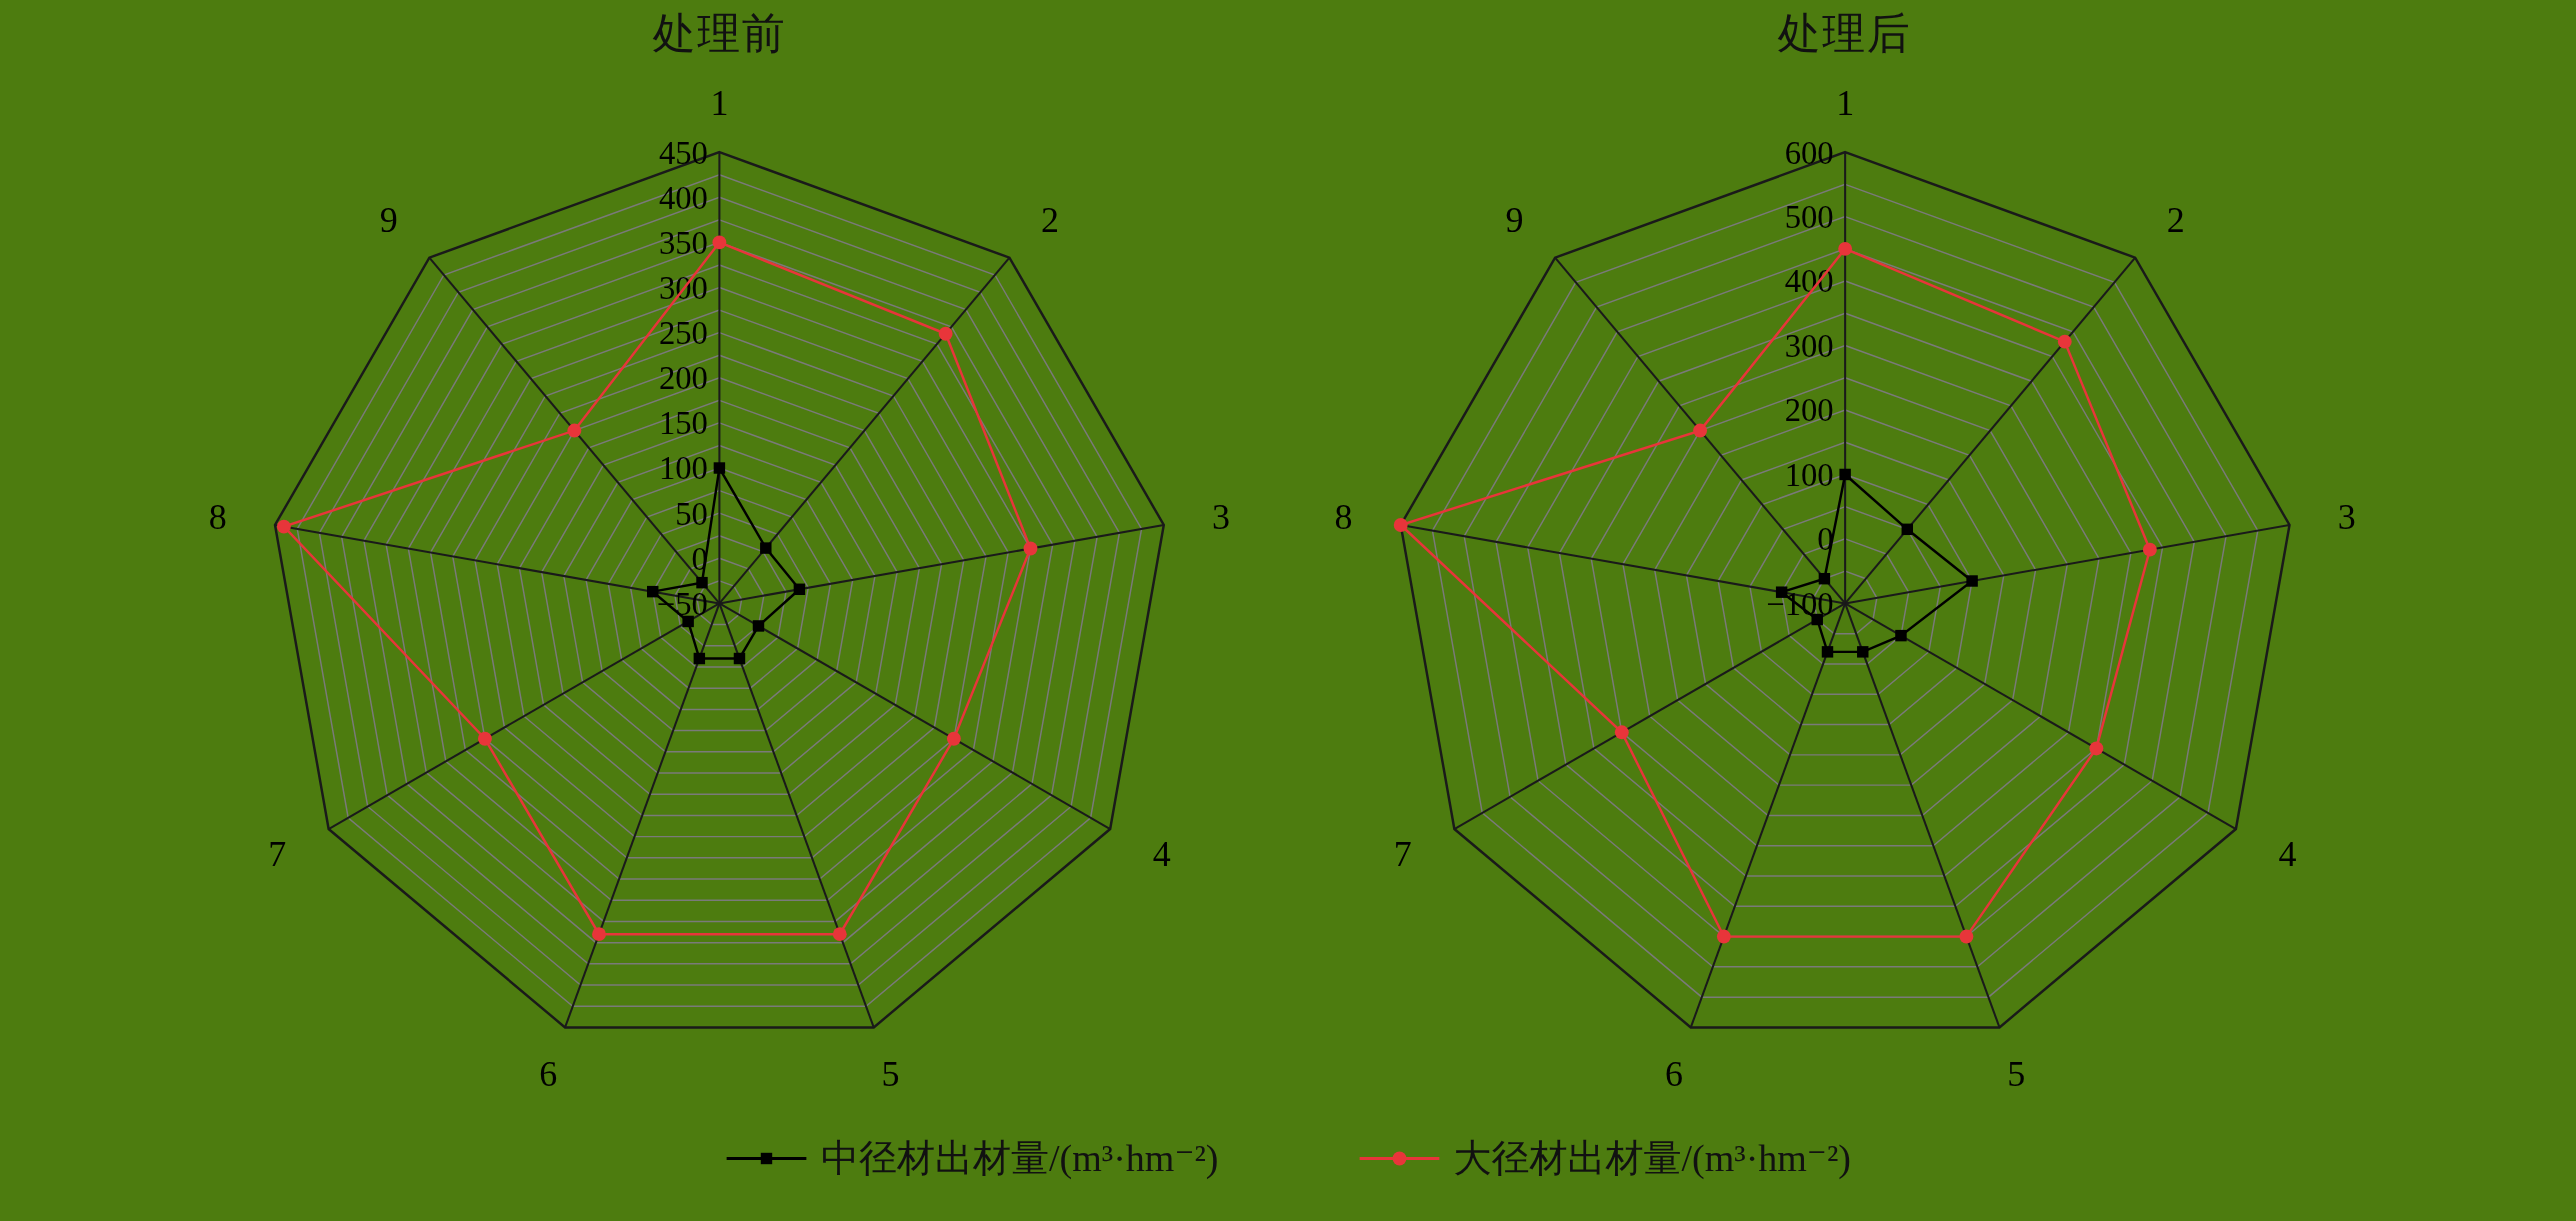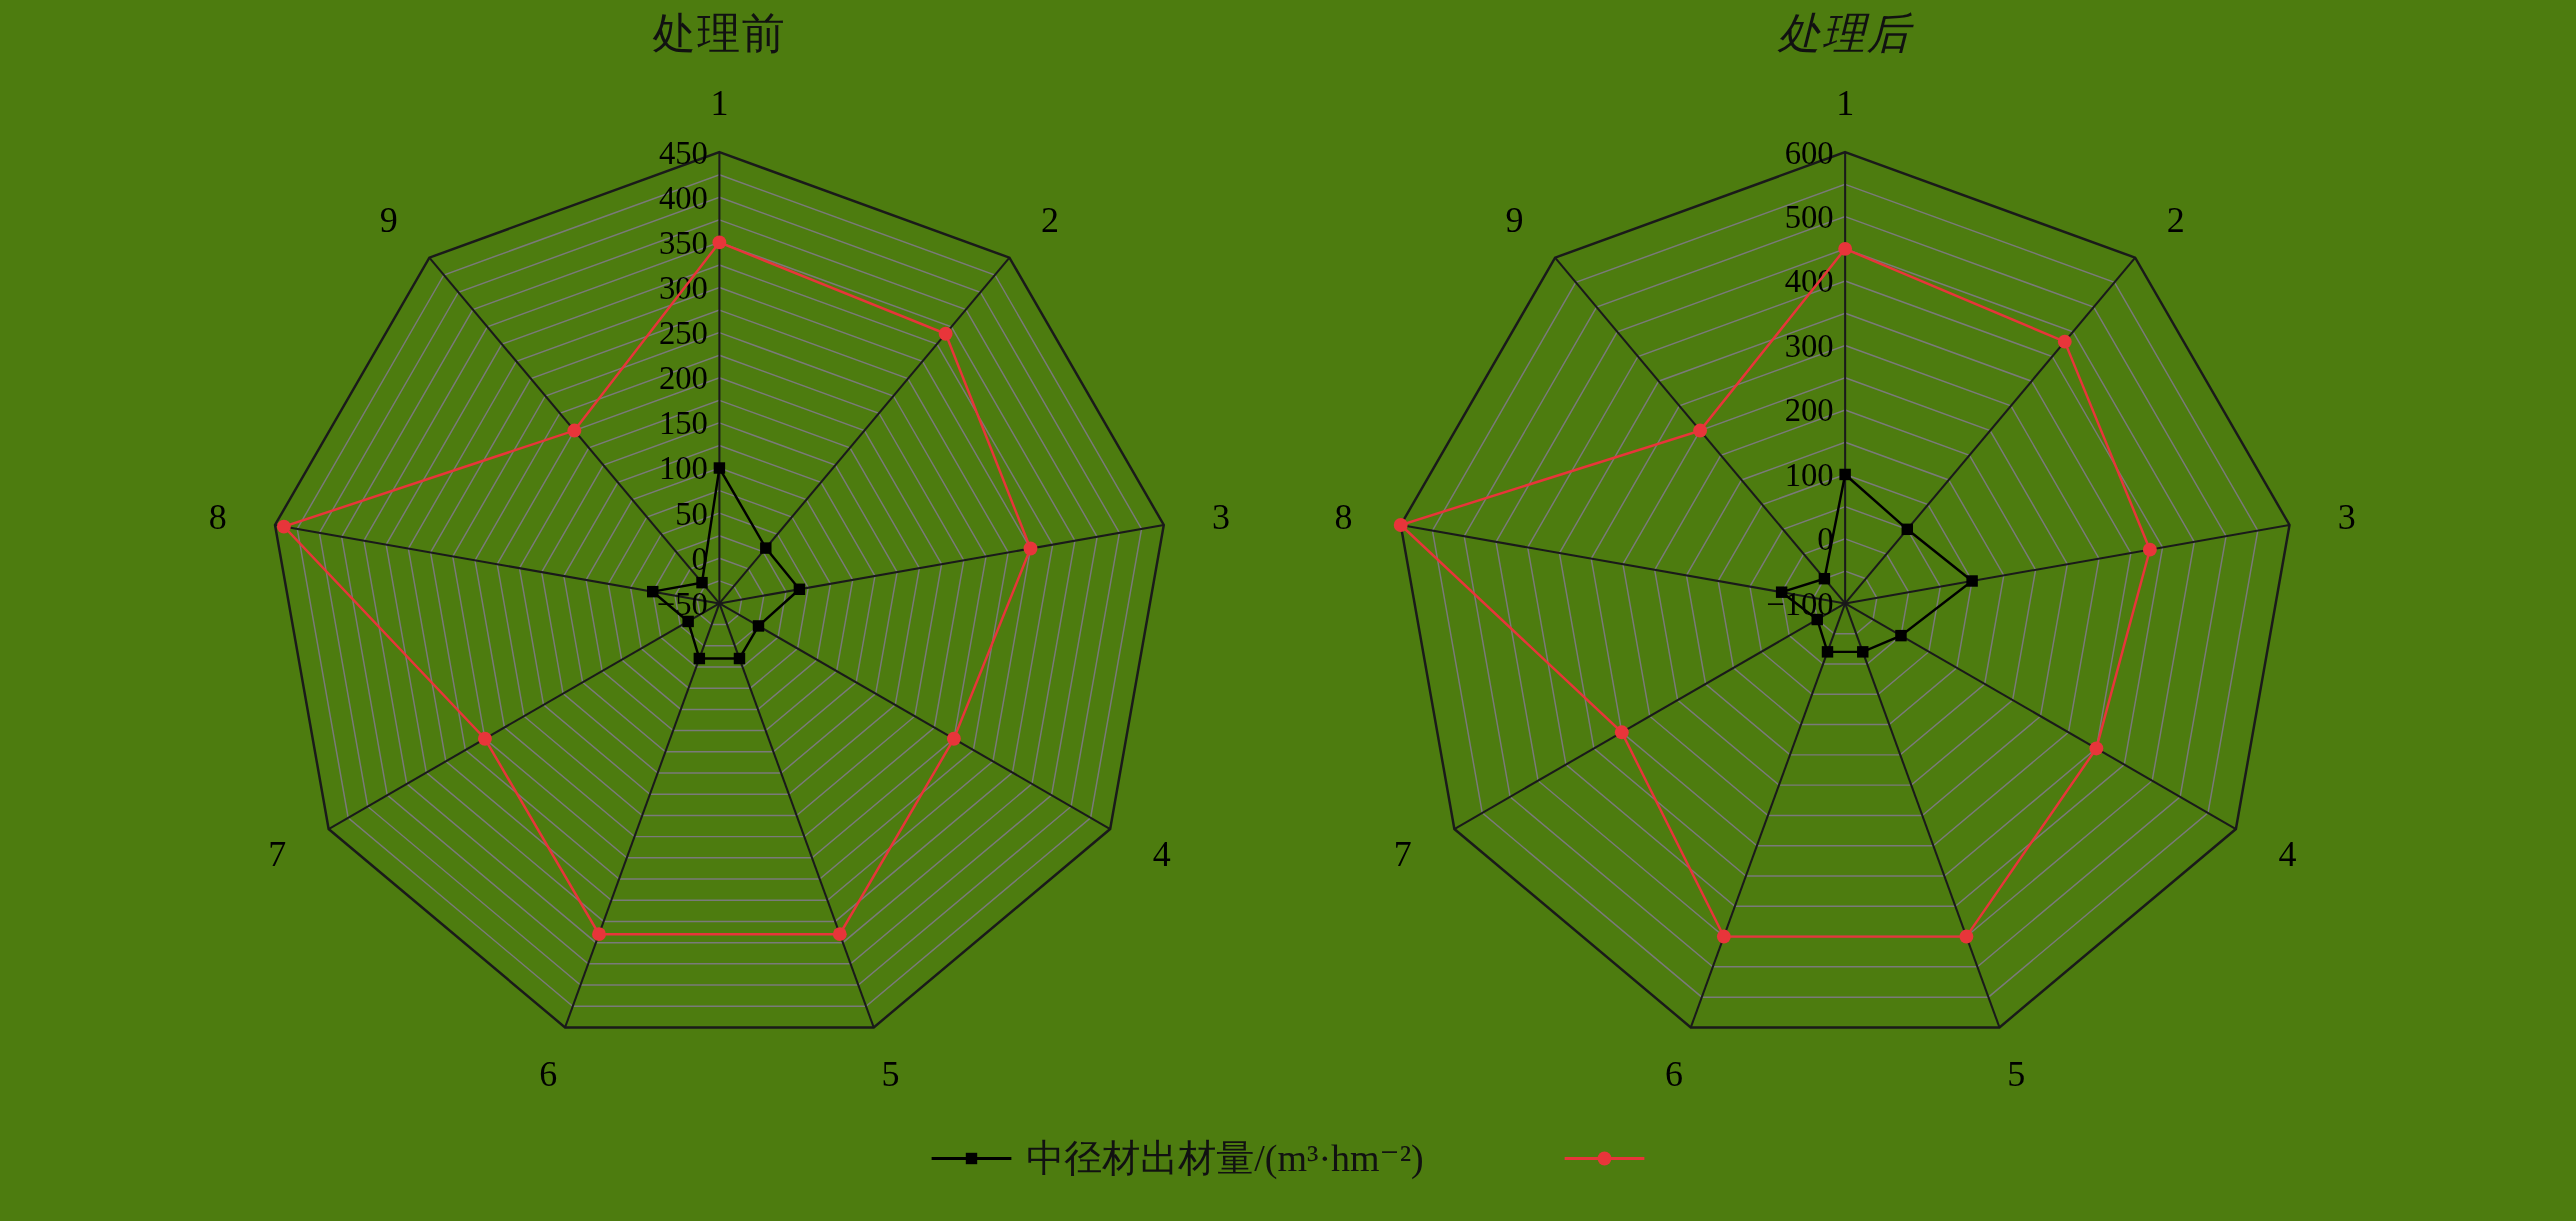--- a/index.html
+++ b/index.html
@@ -2,21 +2,21 @@
 <html style="font-size:13px"><head>
 <meta charset="utf-8">
 <style>
   * { margin:0; padding:0; box-sizing:border-box; }
   html, body { width:2576px; height:1222px; background:#ffffff;
     font-family:"Liberation Serif","DejaVu Serif",serif; }
   .stage { position:relative; width:2576px; height:1222px; overflow:hidden; background:#4d7c0f; }
   .chart-title { position:absolute; top:4.9px; width:507px; text-align:center;
     font-size:43px; color:#111111; letter-spacing:1.6px; }
   #title-left  { left:466px; }
-  #title-right { left:1591px;font-style:italic; }
+  #title-right { left:1591px; }
   .chart-svg { position:absolute; top:0; }
   #chart-left  { left:0; }
   #chart-right { left:1129px; }
   svg text { font-family:"Liberation Serif","DejaVu Serif",serif; fill:#000000; }
   .legend { position:absolute; left:0; top:1133px; width:2576px; display:flex;
     justify-content:center; align-items:center; gap:139px; font-size:38px; color:#111111; }
   .legend-item { display:flex; align-items:center; gap:13px; }
   .legend-marker { display:block; }
 </style>
 </head>
@@ -193,17 +193,18 @@
           <line x1="2" y1="14" x2="100" y2="14" stroke="#000000" stroke-width="3.5"></line>
           <rect x="44" y="7" width="14" height="14" fill="#000000"></rect>
         </svg>
       <span>中径材出材量/(m³·hm⁻²)</span>
     </div>
     <div class="legend-item">
       <svg class="legend-marker" width="83" height="23" viewBox="0 0 102 28">
           <line x1="2" y1="14" x2="100" y2="14" stroke="#e8353a" stroke-width="3.5"></line>
           <circle cx="51" cy="14" r="8.5" fill="#e8353a"></circle>
         </svg>
+      <span>大径材出材量/(m³·hm⁻²)</span>
     </div>
   </div>
 
 </div>
 
 
 </body></html>

